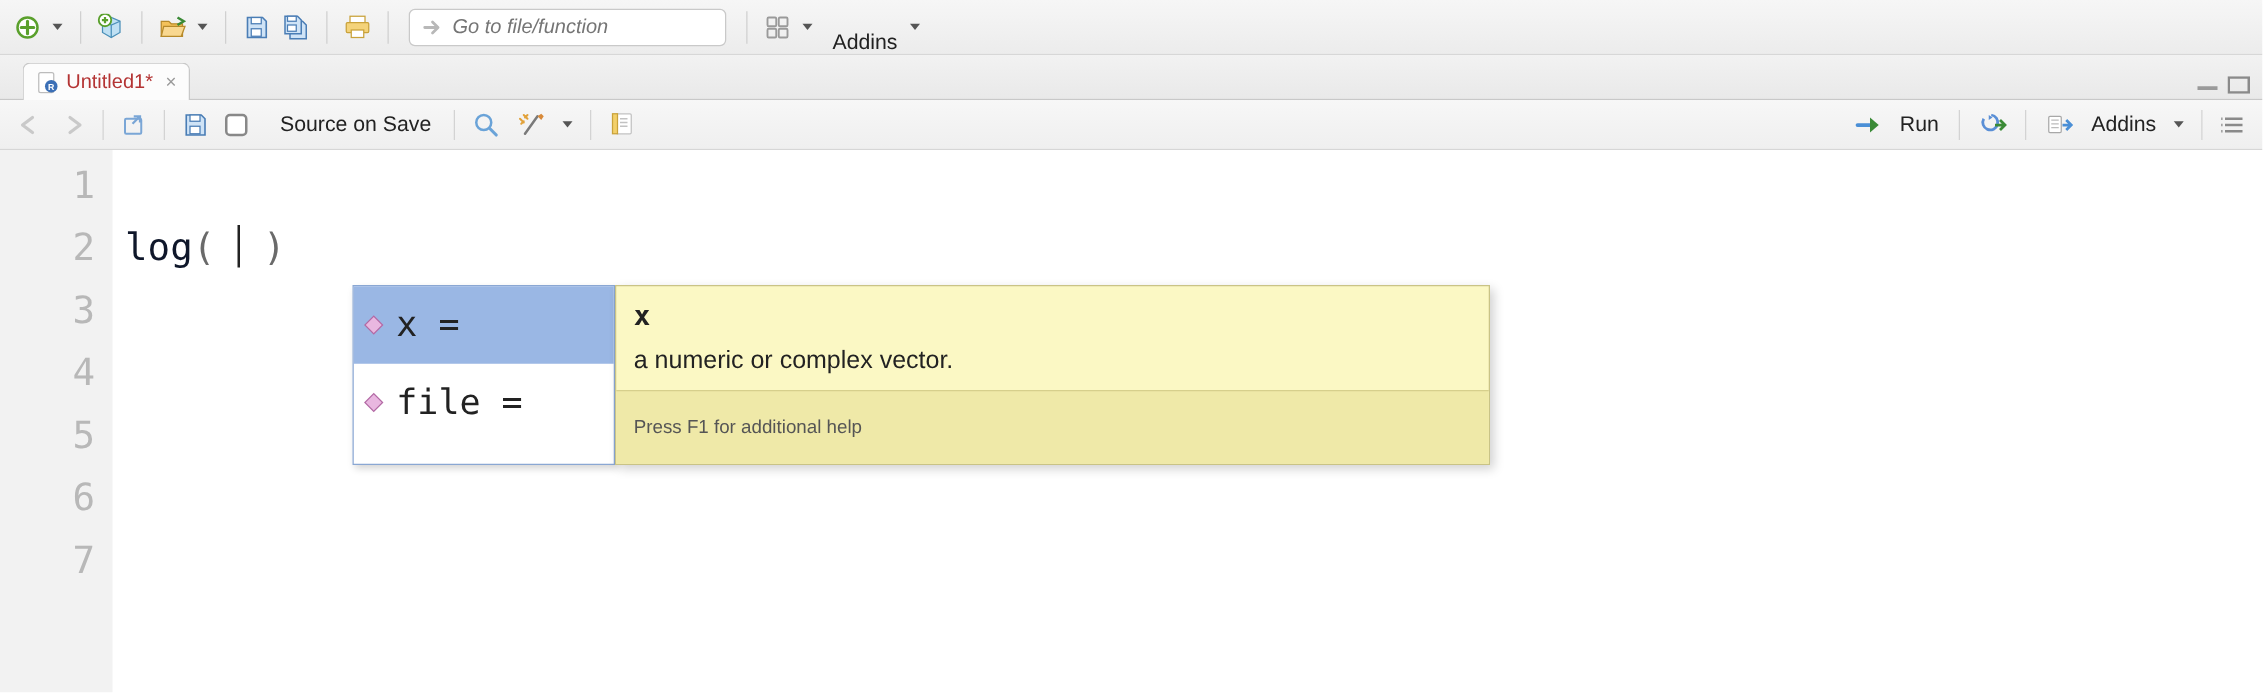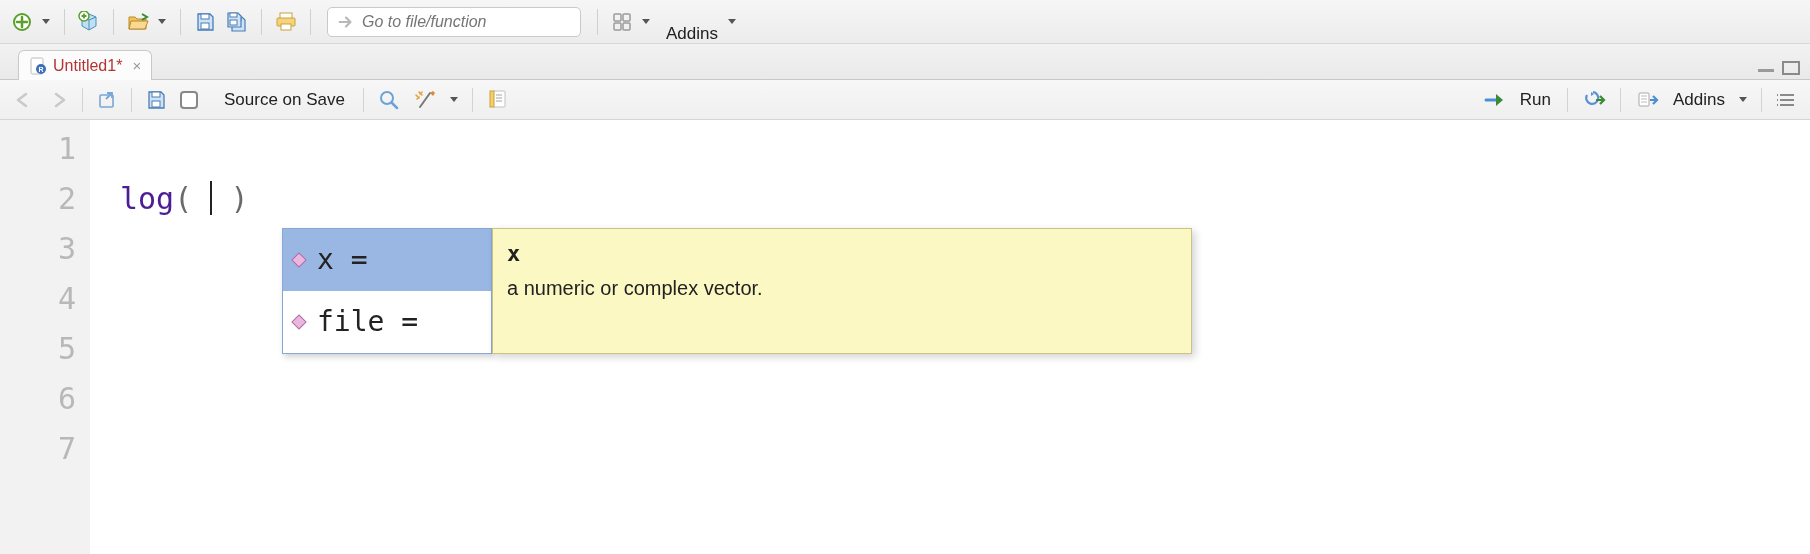--- a/index.html
+++ b/index.html
@@ -160,21 +160,21 @@
     font-size: 30px;
   }
   .code {
     padding-top: 4px;
     line-height: 50px;
     padding-left: 10px;
     color: #222;
     position: relative;
   }
   .code-line { height: 50px; white-space: pre; }
-  .fn { color: #4c1d95; margin-left: 20px; }
+  .fn { color: #0f172a; }
   .paren { color: #6a6a6a; }
   .cursor {
     display: inline-block;
     width: 2px; height: 34px;
     background: #222;
     vertical-align: -6px;
   }
 
   
   .ac-popup {
@@ -474,16 +474,17 @@
             <rect x="5" y="5" width="10" height="10" transform="rotate(45 10 10)" fill="#e9b7e0" stroke="#b36aa5"></rect>
           </svg>
           <span class="ac-item-label">file =</span>
         </div>
       </div>
       <div class="ac-doc">
         <div class="ac-doc-body">
           <div class="ac-doc-title">x</div>
           <div>a numeric or complex vector.</div>
         </div>
+        <div class="ac-doc-footer">Press F1 for additional help</div>
       </div>
     </div>
   </div>
 </div>
 
 </body></html>

